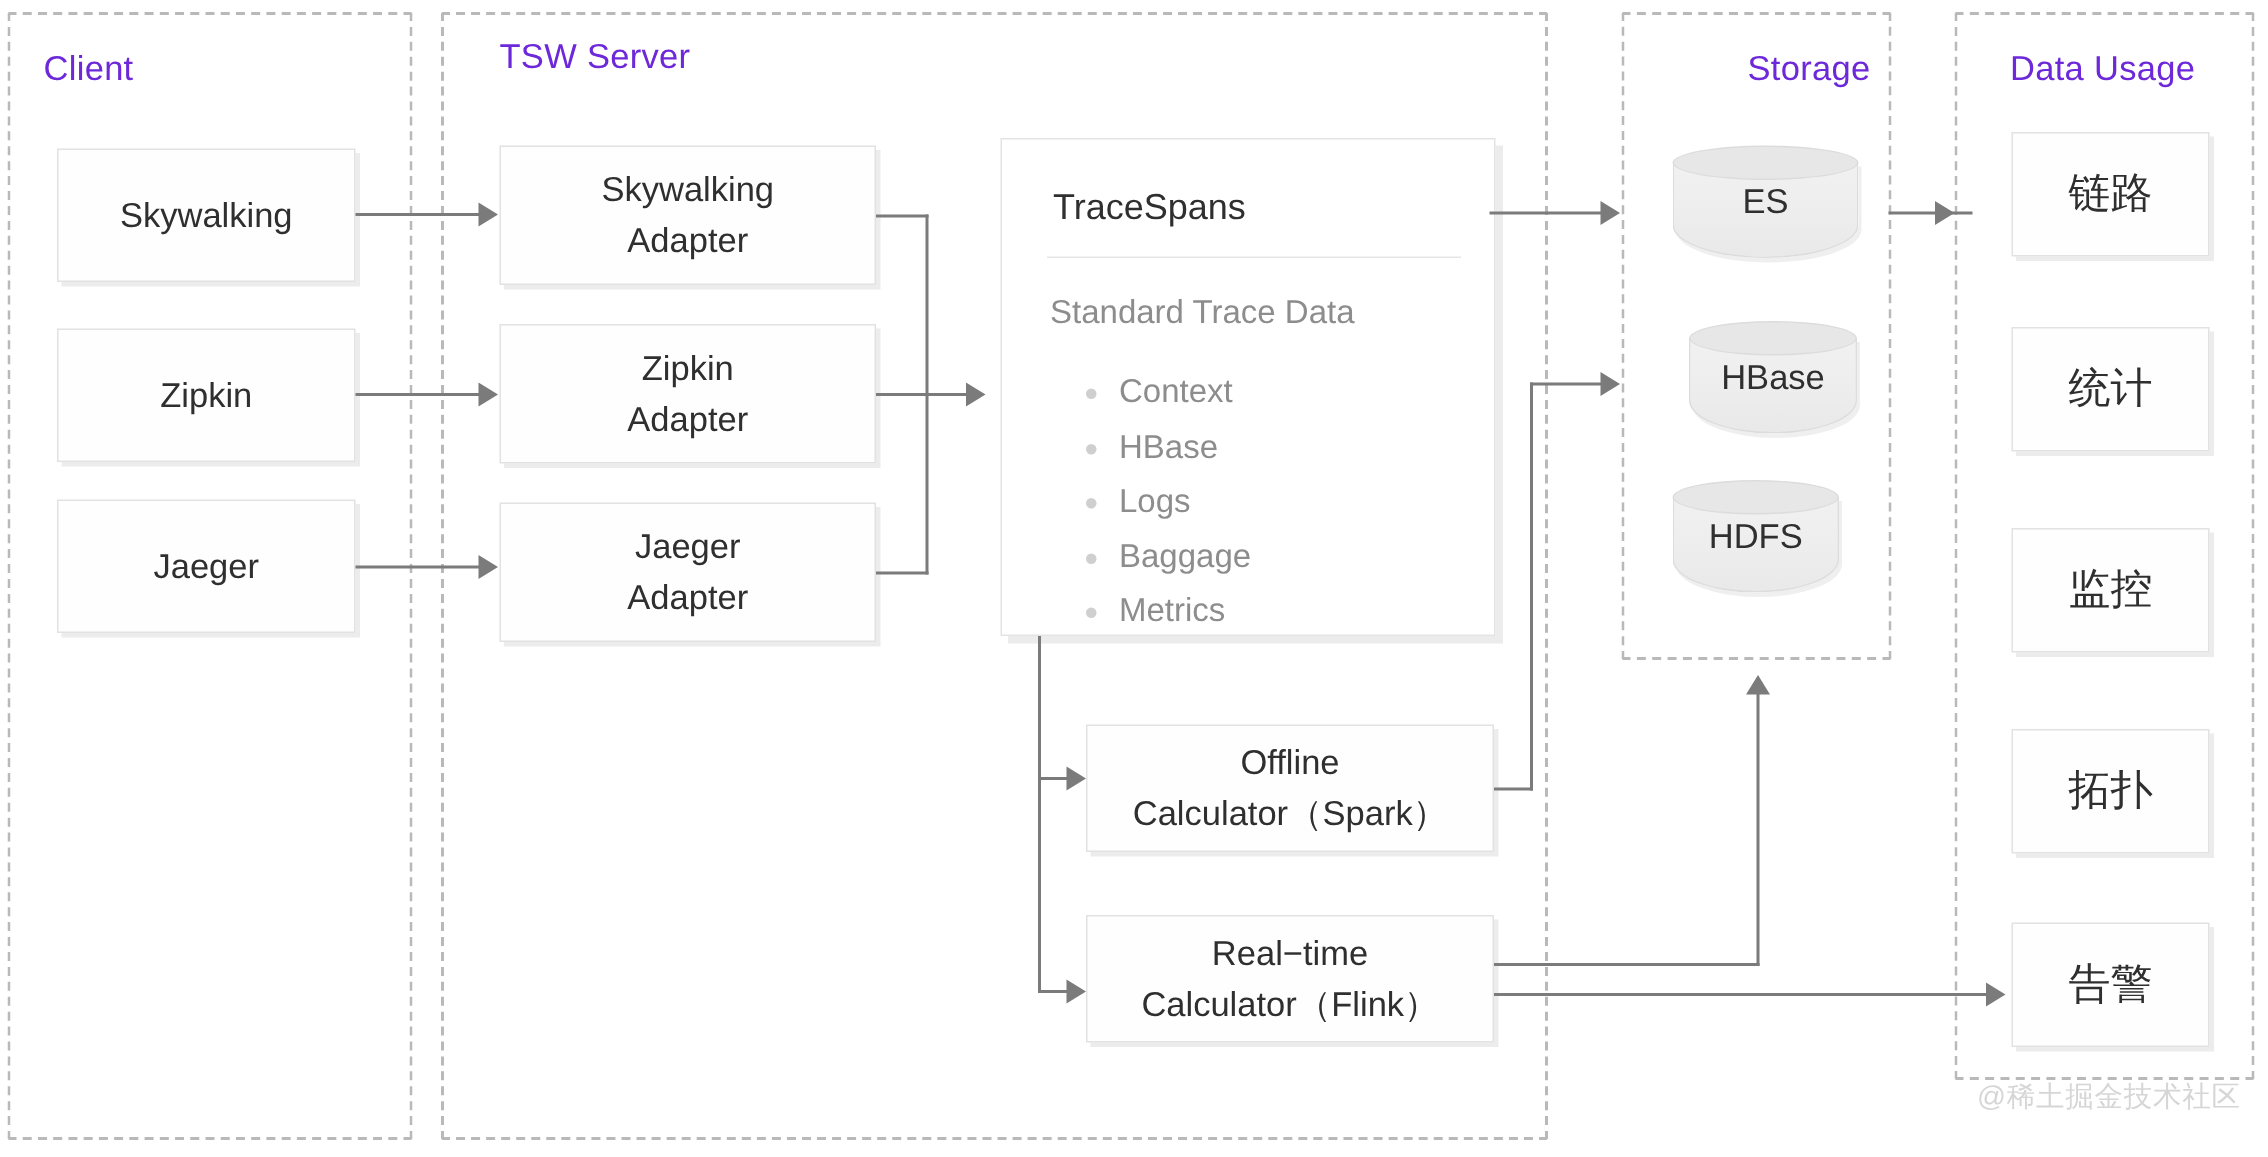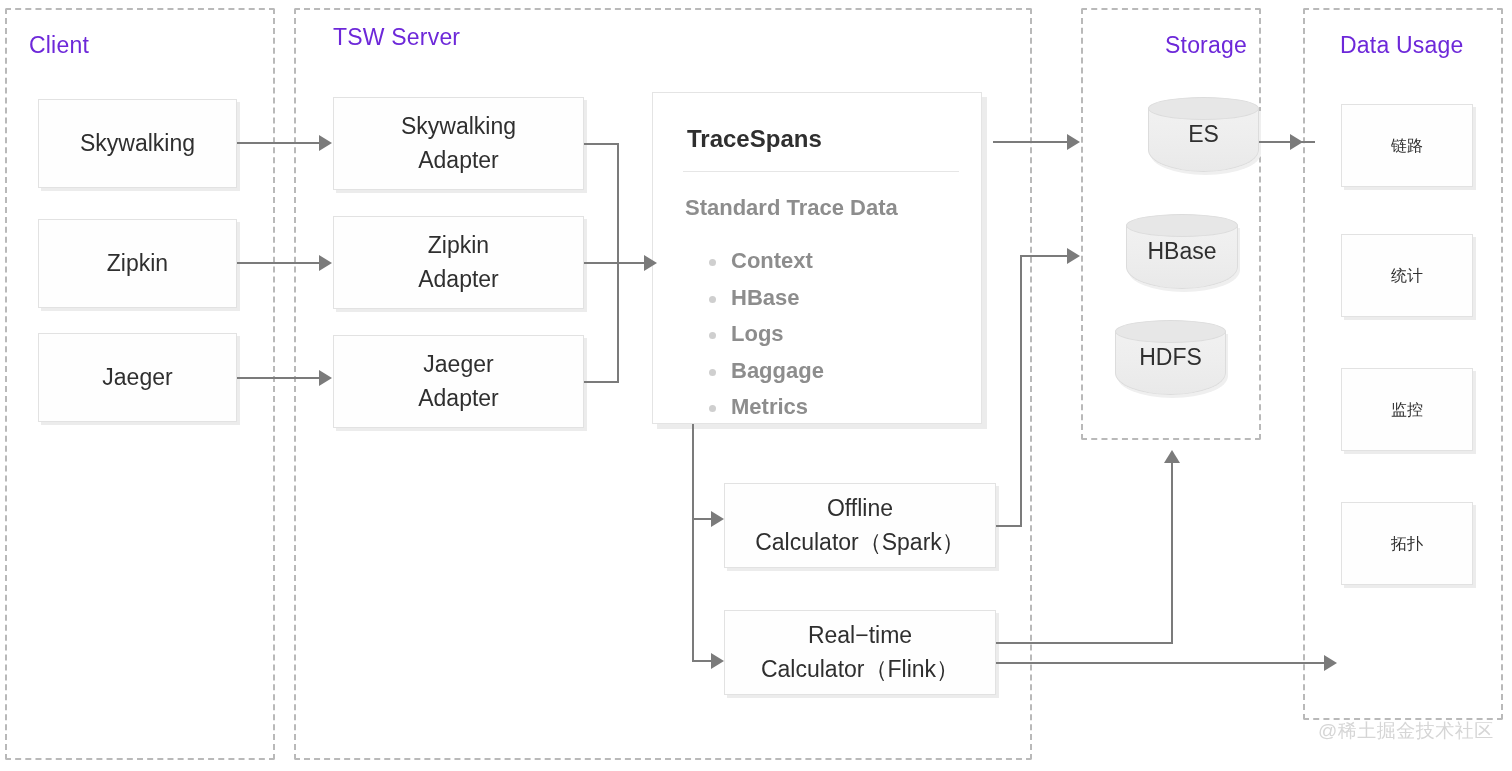--- a/index.html
+++ b/index.html
@@ -42,21 +42,21 @@
     align-items:center;
     justify-content:center;
     text-align:center;
     color:#2f2f2f;
     font-size:23px;
     line-height:1.45;
     padding:4px 6px;
   }
   .node.two-line{ flex-direction:column; }
   .node .ln{ display:block; }
-  .node.cjk{ font-size:16px;margin-top:16px; }
+  .node.cjk{ font-size:28px; }
 
   
   .panel{
     position:absolute;
     box-sizing:border-box;
     background:#ffffff;
     border:1px solid #e4e4e4;
     box-shadow:5px 5px 0 0 #ececec;
     padding:0;
   }
@@ -201,21 +201,21 @@
   </div>
   <div class="node two-line" style="left:333px; top:216px; width:251px; height:93px;">
     <span class="ln">Zipkin</span>
     <span class="ln">Adapter</span>
   </div>
   <div class="node two-line" style="left:333px; top:335px; width:251px; height:93px;">
     <span class="ln">Jaeger</span>
     <span class="ln">Adapter</span>
   </div>
 
-  <div class="panel" style="left:652px; top:92px; width:330px; height:332px;font-weight:bold;">
+  <div class="panel" style="left:667px; top:92px; width:330px; height:332px;">
     <div class="panel-title">TraceSpans</div>
     <div class="panel-divider"></div>
     <div class="panel-sub">Standard Trace Data</div>
     <ul class="panel-list">
       <li>Context</li>
       <li>HBase</li>
       <li>Logs</li>
       <li>Baggage</li>
       <li>Metrics</li>
     </ul>
@@ -223,21 +223,21 @@
 
   <div class="node two-line" style="left:724px; top:483px; width:272px; height:85px;">
     <span class="ln">Offline</span>
     <span class="ln">Calculator（Spark）</span>
   </div>
   <div class="node two-line" style="left:724px; top:610px; width:272px; height:85px;">
     <span class="ln">Real−time</span>
     <span class="ln">Calculator（Flink）</span>
   </div>
 
-  <div class="cyl" style="left:1115px; top:97px; width:111px; height:75px;margin-left:33px;">
+  <div class="cyl" style="left:1115px; top:97px; width:124px; height:75px;">
     <div class="body"></div>
     <div class="top"></div>
     <span class="lbl">ES</span>
   </div>
   <div class="cyl" style="left:1126px; top:214px; width:112px; height:75px;">
     <div class="body"></div>
     <div class="top"></div>
     <span class="lbl">HBase</span>
   </div>
   <div class="cyl" style="left:1115px; top:320px; width:111px; height:75px;">
@@ -250,20 +250,23 @@
     <span class="ln">链路</span>
   </div>
   <div class="node cjk" style="left:1341px; top:218px; width:132px; height:83px;">
     <span class="ln">统计</span>
   </div>
   <div class="node cjk" style="left:1341px; top:352px; width:132px; height:83px;">
     <span class="ln">监控</span>
   </div>
   <div class="node cjk" style="left:1341px; top:486px; width:132px; height:83px;">
     <span class="ln">拓扑</span>
+  </div>
+  <div class="node cjk" style="left:1341px; top:615px; width:132px; height:83px;">
+    <span class="ln">告警</span>
   </div>
 
   <div class="ln-h" style="left:237px; top:142px; width:83px;"></div>
   <div class="arr right" style="left:319px; top:135px;"></div>
 
   <div class="ln-h" style="left:237px; top:262px; width:83px;"></div>
   <div class="arr right" style="left:319px; top:255px;"></div>
 
   <div class="ln-h" style="left:237px; top:377px; width:83px;"></div>
   <div class="arr right" style="left:319px; top:370px;"></div>

